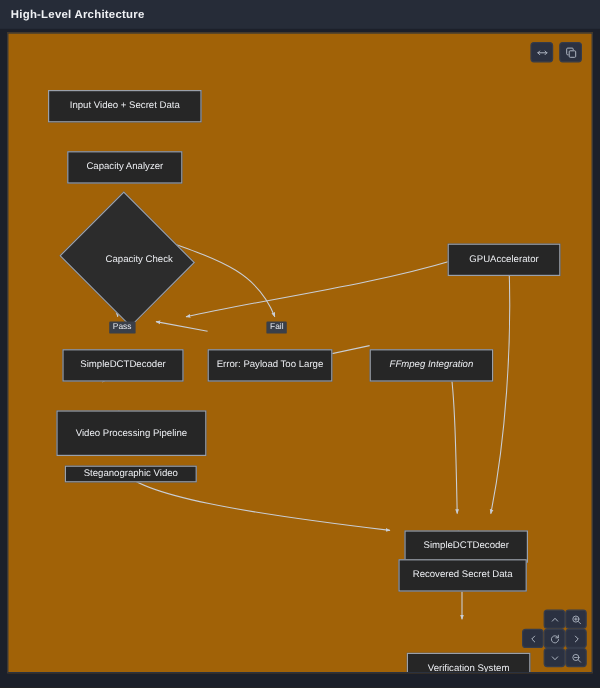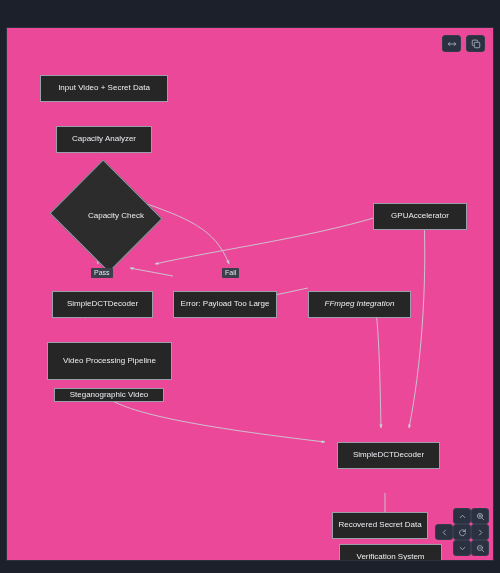--- a/index.html
+++ b/index.html
@@ -45,21 +45,21 @@
     white-space: nowrap;
   }
 
   
   #canvas-wrap {
     position: absolute;
     left: 6px;
     top: 27px;
     width: 488px;
     height: 534px;
-    background: #ec4899;
+    background: #a16207;
     border: 1px solid #2b323f;
     box-sizing: border-box;
     overflow: hidden;
   }
   #diagram-svg {
     position: absolute;
     left: 0; top: 0;
     width: 486px;
     height: 532px;
     display: block;
@@ -166,20 +166,23 @@
     border: none;
     cursor: default;
   }
   .nav-btn svg { display: block; }
 </style>
 </head>
 <body>
 
 <div id="app">
 
+  <div id="header">
+    <span id="header-title">High-Level Architecture</span>
+  </div>
 
   <div id="canvas-wrap">
 
     <svg id="diagram-svg" viewBox="0 0 486 532">
       <defs>
         <marker id="arrow" viewBox="0 0 10 10" refX="8" refY="5" markerWidth="5" markerHeight="5" orient="auto-start-reverse">
           <path d="M 0 1.5 L 9 5 L 0 8.5 z" fill="#c9ced6"></path>
         </marker>
       </defs>
       <g fill="none" stroke="#c9ced6" stroke-width="0.9" marker-end="url(#arrow)">
@@ -248,21 +251,21 @@
     </div>
 
     <div class="node" style="left:47px; top:360px; width:110px; height:14px;">
       <span>Steganographic Video</span>
     </div>
 
     <div class="node" style="left:330px; top:414px; width:103px; height:27px;">
       <span>SimpleDCTDecoder</span>
     </div>
 
-    <div class="node" style="left:325px; top:484px; width:96px; height:27px;text-align:center;">
+    <div class="node" style="left:325px; top:438px; width:107px; height:27px;text-align:center;">
       <span>Recovered Secret Data</span>
     </div>
 
     <div class="node" style="left:332px; top:516px; width:103px; height:27px;">
       <span>Verification System</span>
     </div>
 
     <div class="edge-label" style="left:84px; top:240px;">Pass</div>
     <div class="edge-label" style="left:215px; top:240px;">Fail</div>
 

